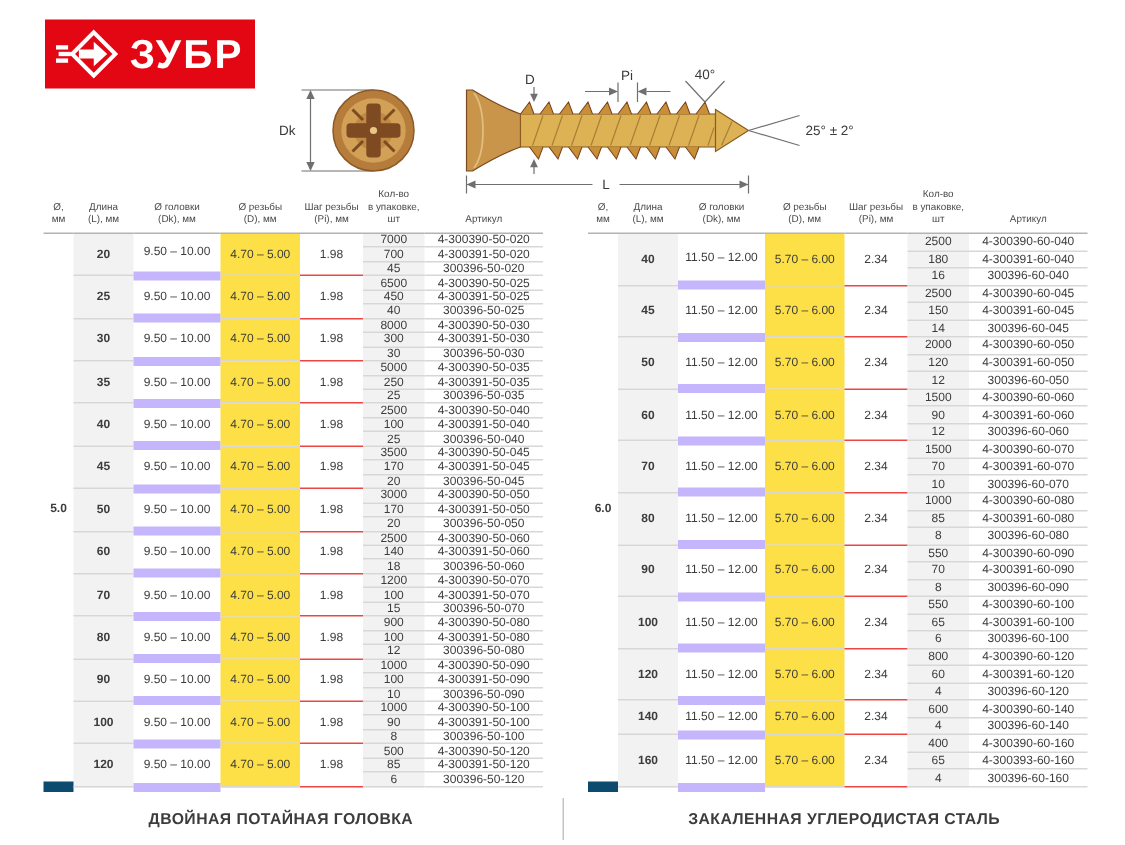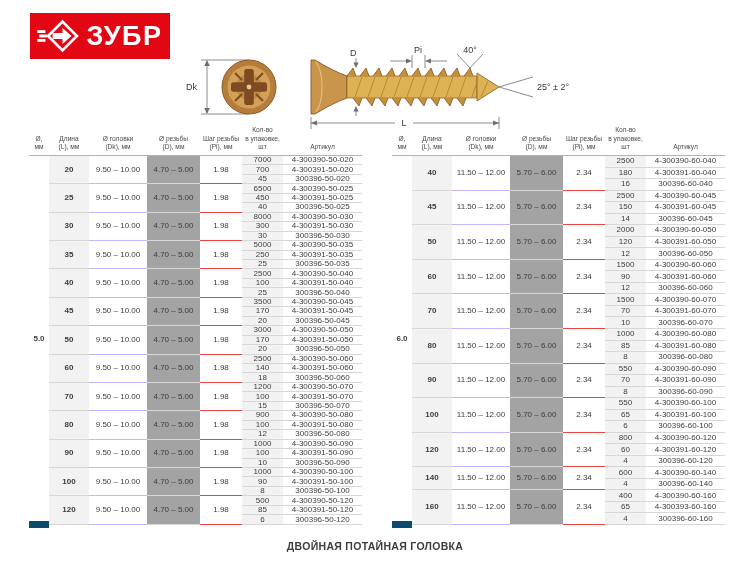--- a/index.html
+++ b/index.html
@@ -27,22 +27,22 @@
              border-collapse:collapse;table-layout:fixed;}
   #table-left{left:29px;}
   #table-right{left:392px;}
   table.spec th{font-size:6.6px;font-weight:normal;color:#4a4a49;text-align:center;
                 vertical-align:bottom;padding:0 1px 3px;line-height:1.3;height:26px;
                 border-bottom:1px solid #b3b3b3;}
   table.spec td{font-size:8px;line-height:1;color:#3c3c3b;text-align:center;
                 vertical-align:middle;padding:0;}
   td.dia{font-weight:bold;font-size:10.5px;border-bottom:7px solid #0c4a6e;}
   td.len{background:#f2f2f2;font-weight:bold;border-bottom:1px solid #d7d7d7;}
-  td.c3{border-bottom:1px solid #c4b5fd;}
-  td.c4{background:#a3a3a3;border-bottom:1px solid #d7d7d7;}
+  td.c3{border-bottom:6px solid #c4b5fd;}
+  td.c4{background:#fde047;border-bottom:1px solid #d7d7d7;}
   td.c5{border-bottom:1px solid #ef4444;}
   td.qty{background:#f2f2f2;text-align:right;padding-right:9px;border-bottom:1px solid #d7d7d7;}
   td.art{text-align:right;padding-right:4px;border-bottom:1px solid #d7d7d7;}
 
   
   .footer{position:absolute;left:0;right:0;top:532px;height:28px;display:flex;justify-content:flex-end;}
   .footer-item{flex:1;display:flex;align-items:center;justify-content:center;
                font-size:10.5px;font-weight:bold;color:#3c3c3b;letter-spacing:.3px;}
   .footer-item + .footer-item{border-left:1px solid #c4c4c4;}
 </style>
@@ -597,15 +597,16 @@
         </tr>
         <tr>
           <td class="qty">4</td>
           <td class="art">300396-60-160</td>
         </tr>
       </tbody>
   </table>
 
   <div class="footer">
     <div class="footer-item">ДВОЙНАЯ ПОТАЙНАЯ ГОЛОВКА</div>
+    <div class="footer-item">ЗАКАЛЕННАЯ УГЛЕРОДИСТАЯ СТАЛЬ</div>
   </div>
 
 </div>
 
 </body></html>

